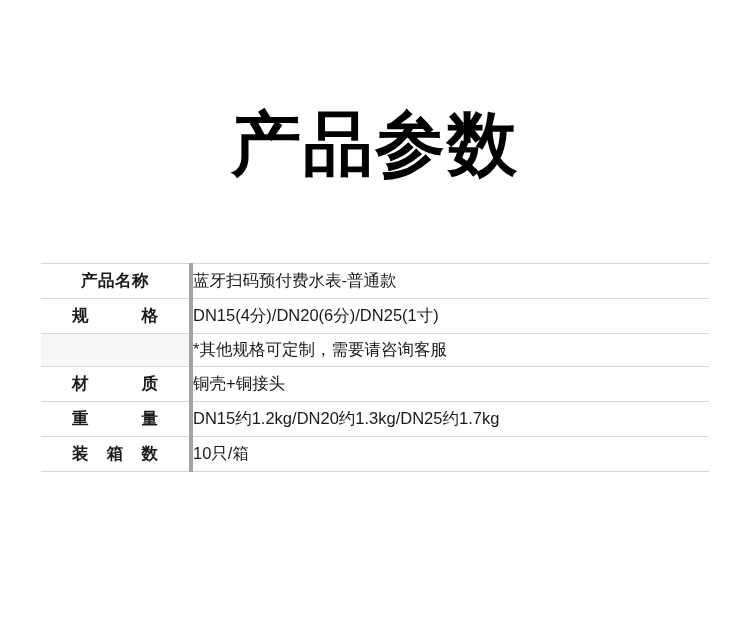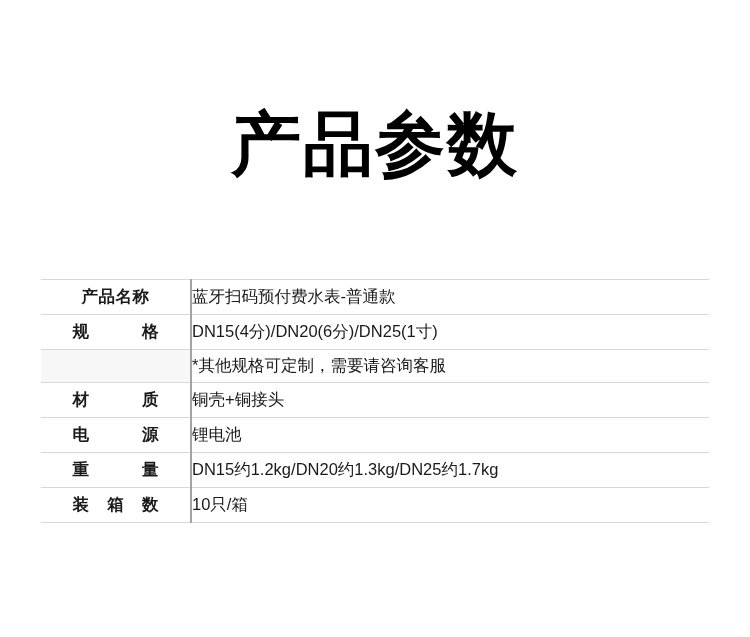--- a/index.html
+++ b/index.html
@@ -27,21 +27,21 @@
     text-align: center;
     font-size: 70px;
     line-height: 96px;
     font-weight: bold;
     color: #000000;
     letter-spacing: 2px;
     font-family: "DejaVu Sans", "Liberation Sans", sans-serif;
   }
   .spec-table {
     position: absolute;
-    top: 279px;
+    top: 263px;
     left: 41px;
     width: 668px;
     border-collapse: collapse;
     table-layout: fixed;
   }
   .spec-table td {
     border-top: 1px solid #d8d8d8;
     border-bottom: 1px solid #d8d8d8;
     height: 34px;
     padding: 0;
@@ -52,21 +52,21 @@
   .label-cell {
     width: 150px;
     text-align: center;
     font-weight: bold;
     letter-spacing: 0.5px;
     padding-right: 8px;
     box-sizing: border-box;
   }
   .value-cell {
     padding-left: 14px;
-    border-left: 2px solid #a3a3a3;
+    border-left: 4px solid #a3a3a3;
   }
   .label-cell.spread {
     letter-spacing: 0;
     text-decoration: underline;
   }
   .spread-inner {
     display: inline-block;
     width: 86px;
     text-align: justify;
     text-align-last: justify;
@@ -109,24 +109,20 @@
         <td class="value-cell note-text">*其他规格可定制，需要请咨询客服</td>
       </tr>
 
 
 
       <tr>
         <td class="label-cell spread"><span class="spread-inner">材质</span></td>
         <td class="value-cell">铜壳+铜接头</td>
       </tr>
 
-      <tr>
-        <td class="label-cell spread"><span class="spread-inner">电源</span></td>
-        <td class="value-cell">锂电池</td>
-      </tr>
 
 
       <tr>
         <td class="label-cell spread"><span class="spread-inner">重量</span></td>
         <td class="value-cell">DN15约1.2kg/DN20约1.3kg/DN25约1.7kg</td>
       </tr>
 
       <tr>
         <td class="label-cell spread"><span class="spread-inner">装箱数</span></td>
         <td class="value-cell">10只/箱</td>

